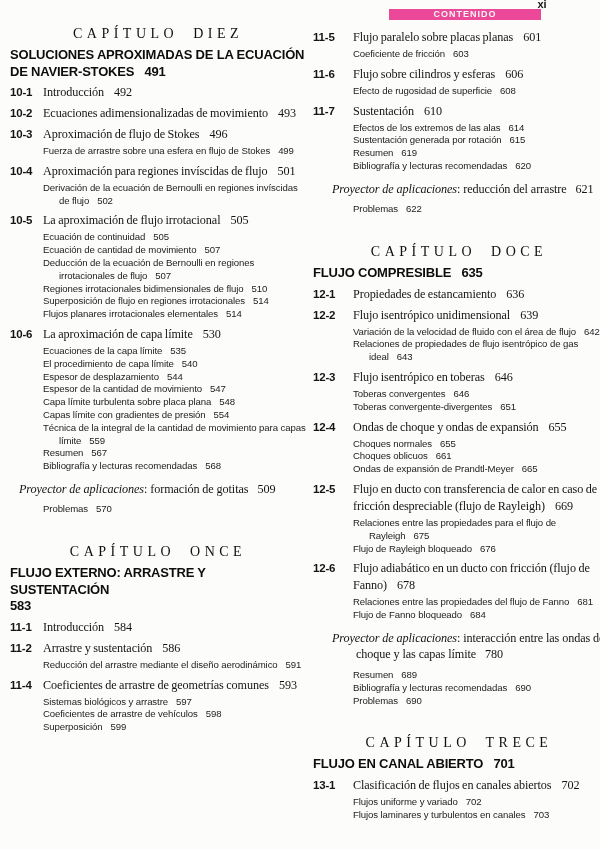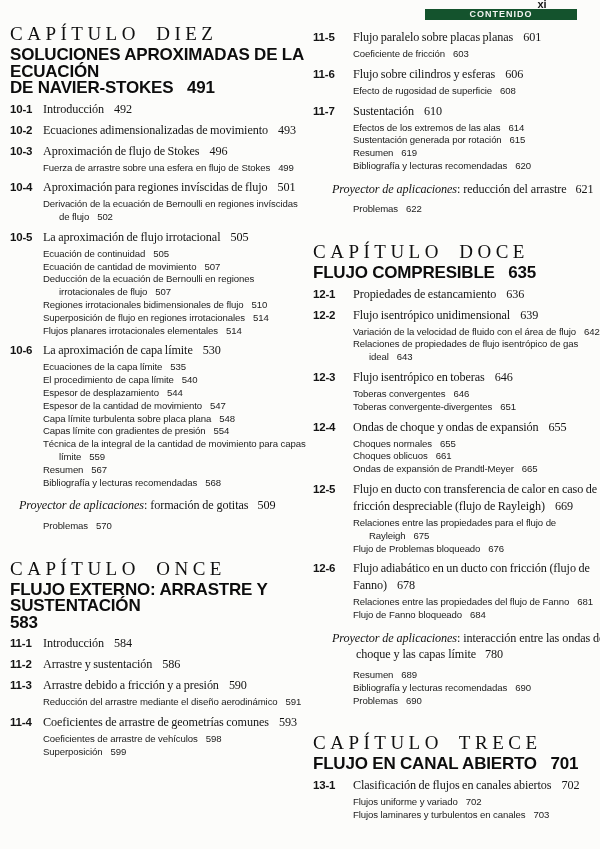--- a/index.html
+++ b/index.html
@@ -15,27 +15,28 @@
   .col{position:absolute;top:0;}
   #col-left{left:10px;top:24px;width:296px;}
   #col-right{left:313px;top:0;width:292px;}
 
   
   .chapter{margin-top:26px;}
   .col .chapter:first-child{margin-top:0;}
   .chapter.cont{margin-top:8px;}
   .ch-head{
     font-family:"Liberation Serif", serif;
-    font-size:19px;line-height:19px;
+    font-size:14px;line-height:19px;
     letter-spacing:4.5px;word-spacing:7px;
     color:#101010;
+    text-align:center;
   }
   .ch-title{
     font-family:"Liberation Sans", sans-serif;
-    font-weight:bold;font-size:17px;line-height:16.5px;
+    font-weight:bold;font-size:13px;line-height:16.5px;
     letter-spacing:-0.2px;
     margin-top:4px;color:#0d0d0d;
     white-space:pre-wrap;
   }
   .ch-title .line{white-space:pre-wrap;}
 
   
   .sec{display:flex;margin-top:4px;}
   .sec .num{
     flex:0 0 var(--ind,33px);
@@ -78,22 +79,22 @@
 
   
   .rc-header{margin-bottom:9px;}
   .pagenum{
     width:172px;margin-left:112px;
     font-family:"Liberation Sans", sans-serif;
     font-weight:bold;font-size:11px;line-height:9px;
     text-align:center;padding-left:62px;box-sizing:border-box;
   }
   .contents-bar{
-    width:152px;margin-left:112px;
-    background:#14532d;color:#f4f4f1;
+    width:152px;margin-left:76px;
+    background:#ec4899;color:#f4f4f1;
     font-family:"Liberation Sans", sans-serif;
     font-weight:bold;font-size:9px;line-height:11px;
     letter-spacing:1px;text-align:center;
   }
 </style>
 </head>
 <body>
 
 <div id="page">
 
@@ -159,32 +160,29 @@
         <div class="ch-head">CAPÍTULO ONCE</div>
         <div class="ch-title"><div class="line">FLUJO EXTERNO: ARRASTRE Y SUSTENTACIÓN</div><div class="line">583</div></div>
         <div class="sec">
           <span class="num">11-1</span>
           <span class="body"><span class="t">Introducción</span><span class="pg">584</span></span>
         </div>
         <div class="sec">
           <span class="num">11-2</span>
           <span class="body"><span class="t">Arrastre y sustentación</span><span class="pg">586</span></span>
         </div>
-        <div class="sec">
-          <span class="num">11-3</span>
-          <span class="body"><span class="t">Arrastre debido a fricción y a presión</span><span class="pg">590</span></span>
-        </div>
         <div class="subs">
           <div class="sub"><span class="t">Reducción del arrastre mediante el diseño aerodinámico</span><span class="pg">591</span></div>
         </div>
         <div class="sec">
           <span class="num">11-4</span>
           <span class="body"><span class="t">Coeficientes de arrastre de geometrías comunes</span><span class="pg">593</span></span>
         </div>
         <div class="subs">
+          <div class="sub"><span class="t">Sistemas biológicos y arrastre</span><span class="pg">597</span></div>
           <div class="sub"><span class="t">Coeficientes de arrastre de vehículos</span><span class="pg">598</span></div>
           <div class="sub"><span class="t">Superposición</span><span class="pg">599</span></div>
         </div>
       </div>
     </div>
 
   <div id="col-right" class="col" style="--ind:40px;">
     <div class="rc-header">
       <div class="pagenum">xi</div>
       <div class="contents-bar">
@@ -252,21 +250,21 @@
           <div class="sub"><span class="t">Choques normales</span><span class="pg">655</span></div>
           <div class="sub"><span class="t">Choques oblicuos</span><span class="pg">661</span></div>
           <div class="sub"><span class="t">Ondas de expansión de Prandtl-Meyer</span><span class="pg">665</span></div>
         </div>
         <div class="sec">
           <span class="num">12-5</span>
           <span class="body"><span class="t">Flujo en ducto con transferencia de calor en caso de fricción despreciable (flujo de Rayleigh)</span><span class="pg">669</span></span>
         </div>
         <div class="subs">
           <div class="sub"><span class="t">Relaciones entre las propiedades para el flujo de Rayleigh</span><span class="pg">675</span></div>
-          <div class="sub"><span class="t">Flujo de Problemas bloqueado</span><span class="pg">676</span></div>
+          <div class="sub"><span class="t">Flujo de Rayleigh bloqueado</span><span class="pg">676</span></div>
         </div>
         <div class="sec">
           <span class="num">12-6</span>
           <span class="body"><span class="t">Flujo adiabático en un ducto con fricción (flujo de Fanno)</span><span class="pg">678</span></span>
         </div>
         <div class="subs">
           <div class="sub"><span class="t">Relaciones entre las propiedades del flujo de Fanno</span><span class="pg">681</span></div>
           <div class="sub"><span class="t">Flujo de Fanno bloqueado</span><span class="pg">684</span></div>
         </div>
         <div class="app"><span class="it">Proyector de aplicaciones</span><span class="t">: interacción entre las ondas de choque y las capas límite</span><span class="pg">780</span></div>

